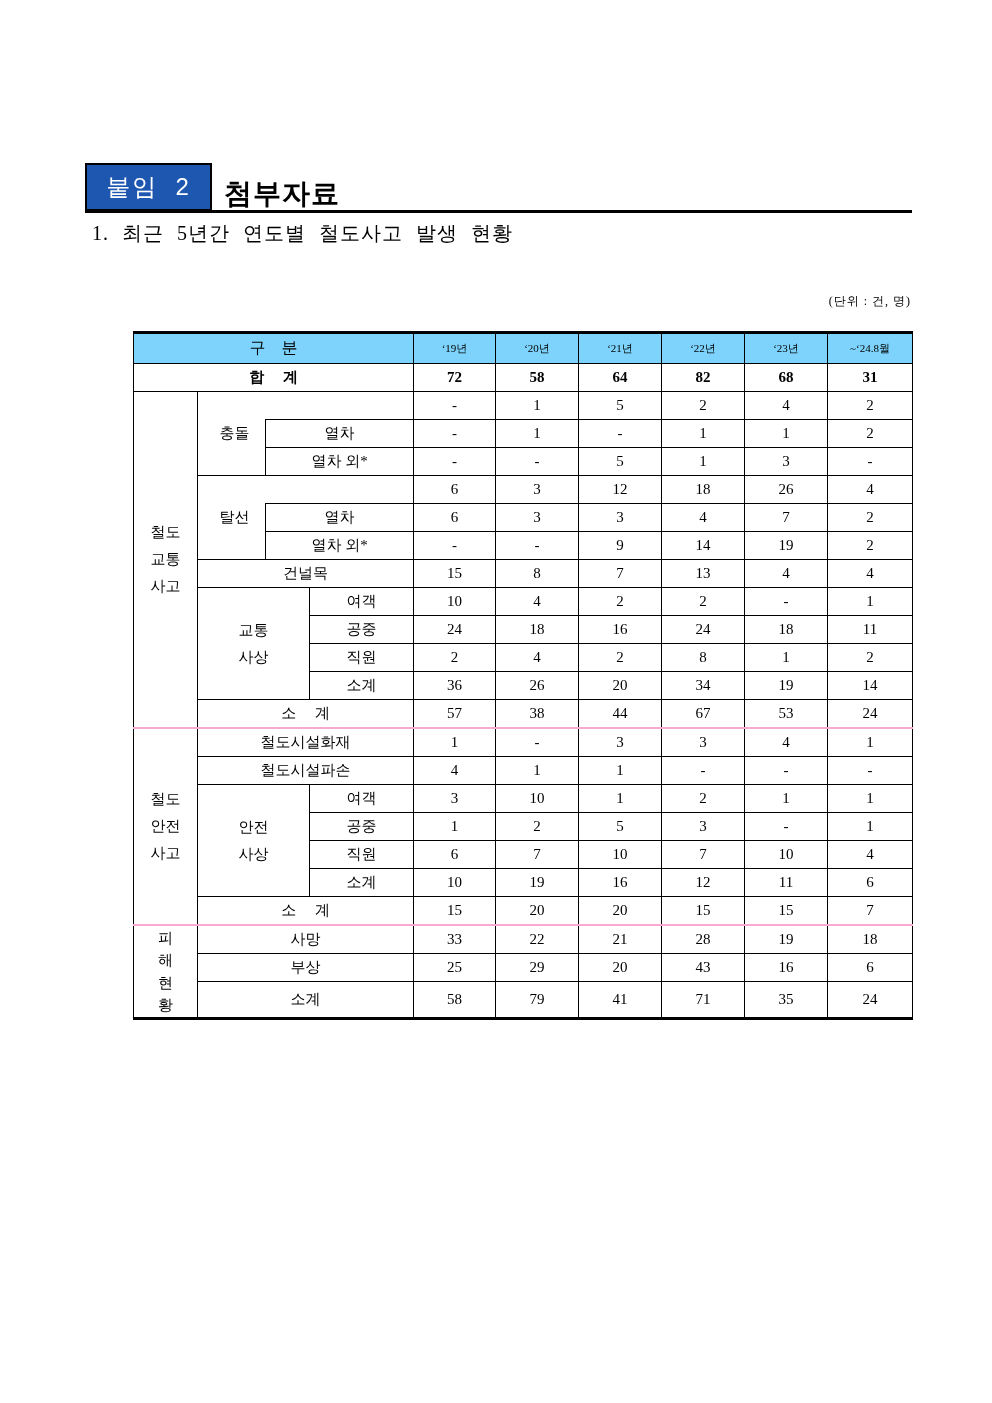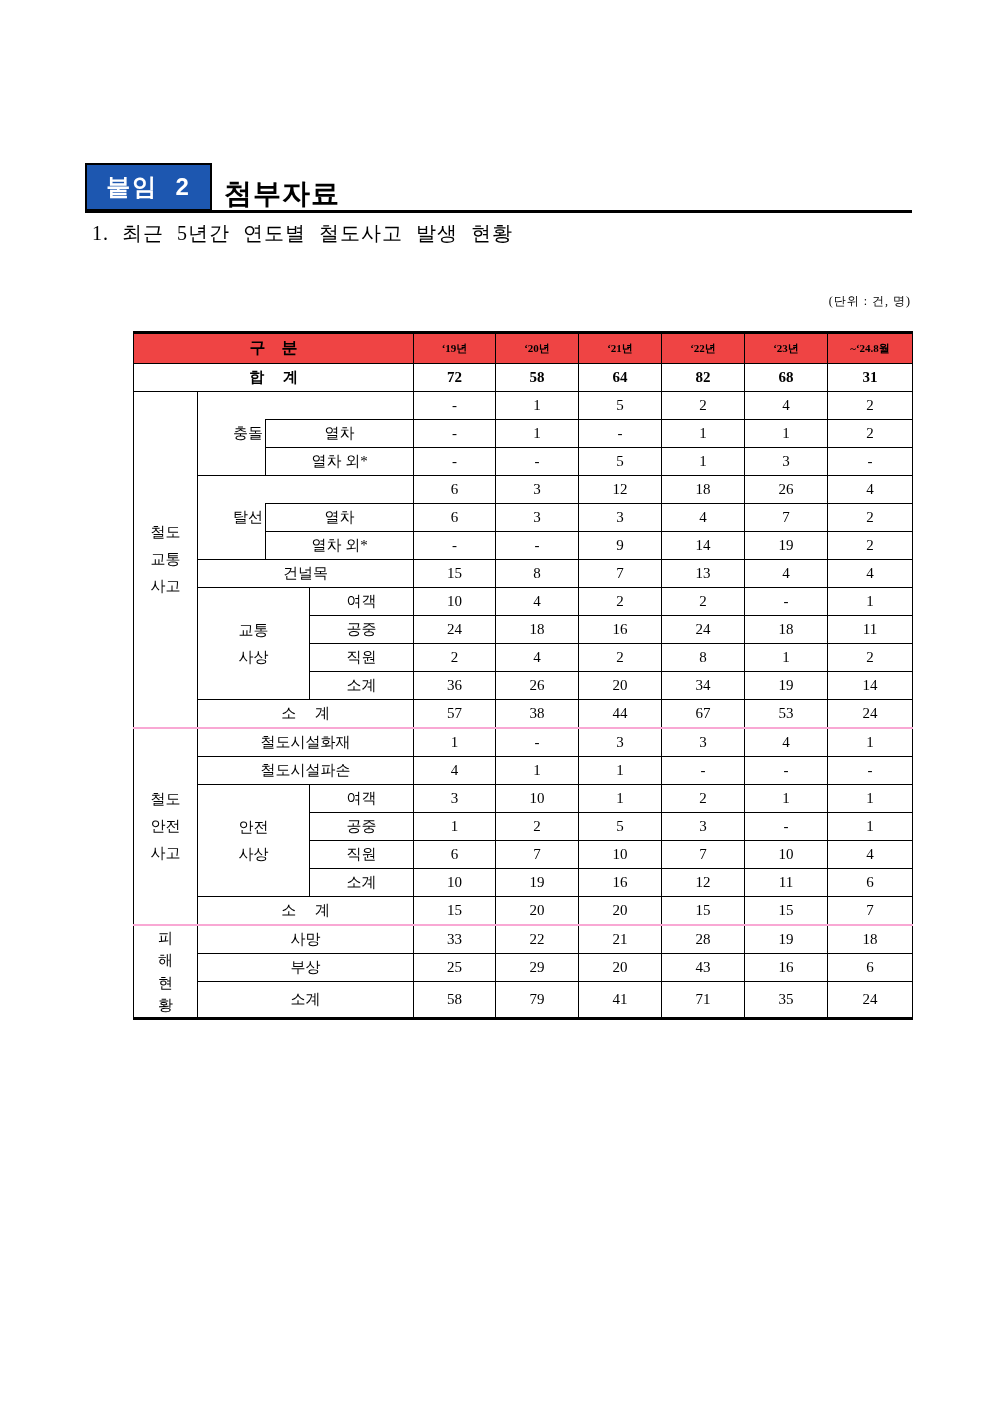--- a/index.html
+++ b/index.html
@@ -1,33 +1,33 @@
 <!DOCTYPE html>
 <html><head>
 <meta charset="utf-8">
 <style>
   html,body{margin:0;padding:0;background:#fff;}
   body{width:992px;height:1403px;position:relative;font-family:"Liberation Serif","DejaVu Serif",serif;color:#000;}
   .badge{position:absolute;left:85px;top:163px;width:123px;height:44px;background:#1d57b0;border:2px solid #000;
          display:flex;align-items:center;justify-content:center;color:#fff;
-         font-family:"Liberation Sans","DejaVu Sans",sans-serif;font-weight:bold;font-size:24px;letter-spacing:2px;white-space:pre;}
+         font-family:"Liberation Sans","DejaVu Sans",sans-serif;font-weight:normal;font-size:24px;letter-spacing:2px;white-space:pre;}
   .doctype{position:absolute;left:224px;top:175px;font-family:"Liberation Sans","DejaVu Sans",sans-serif;
            font-weight:bold;font-size:28px;letter-spacing:1px;}
   .rule{position:absolute;left:85px;top:210px;width:827px;height:3px;background:#000;}
   .title{position:absolute;left:92px;top:220px;font-size:20px;font-weight:500;letter-spacing:1px;word-spacing:7px;}
   .unit{position:absolute;top:293px;right:81px;font-size:12px;letter-spacing:1px;}
   .tblwrap{position:absolute;left:133px;top:331px;}
   table{border-collapse:collapse;table-layout:fixed;width:780px;font-size:15px;
         border-top:3px solid #000;border-bottom:3px solid #000;border-left:1px solid #000;border-right:1px solid #000;}
   th,td{border:1px solid #000;padding:0 2px;height:27px;text-align:center;vertical-align:middle;
         white-space:pre;overflow:hidden;}
-  thead th{background:#ef4444;height:29px;font-weight:bold;font-size:16px;}
+  thead th{background:#7dd3fc;height:29px;font-weight:normal;font-size:16px;}
   thead th.yr{font-size:11px;letter-spacing:0;}
   td.b{font-weight:bold;text-align:center;}
-  td.lf{text-align:right;padding-left:8px;font-family:Liberation Serif, serif;}
+  td.lf{text-align:center;padding-left:8px;font-family:Liberation Serif, serif;}
   td.nr{border-right:none;}
   td.gh{border-left:none;}
   tr.sct>td{border-top:2px solid #f9a8d4;}
   tr.tall>td{height:35px;}
   td.grp{white-space:pre-line;line-height:1.8;padding:0;}
   td.grp4{white-space:pre-line;line-height:1.5;padding:0;}
   td.two{white-space:pre-line;line-height:1.8;}
 </style>
 </head>
 <body>

